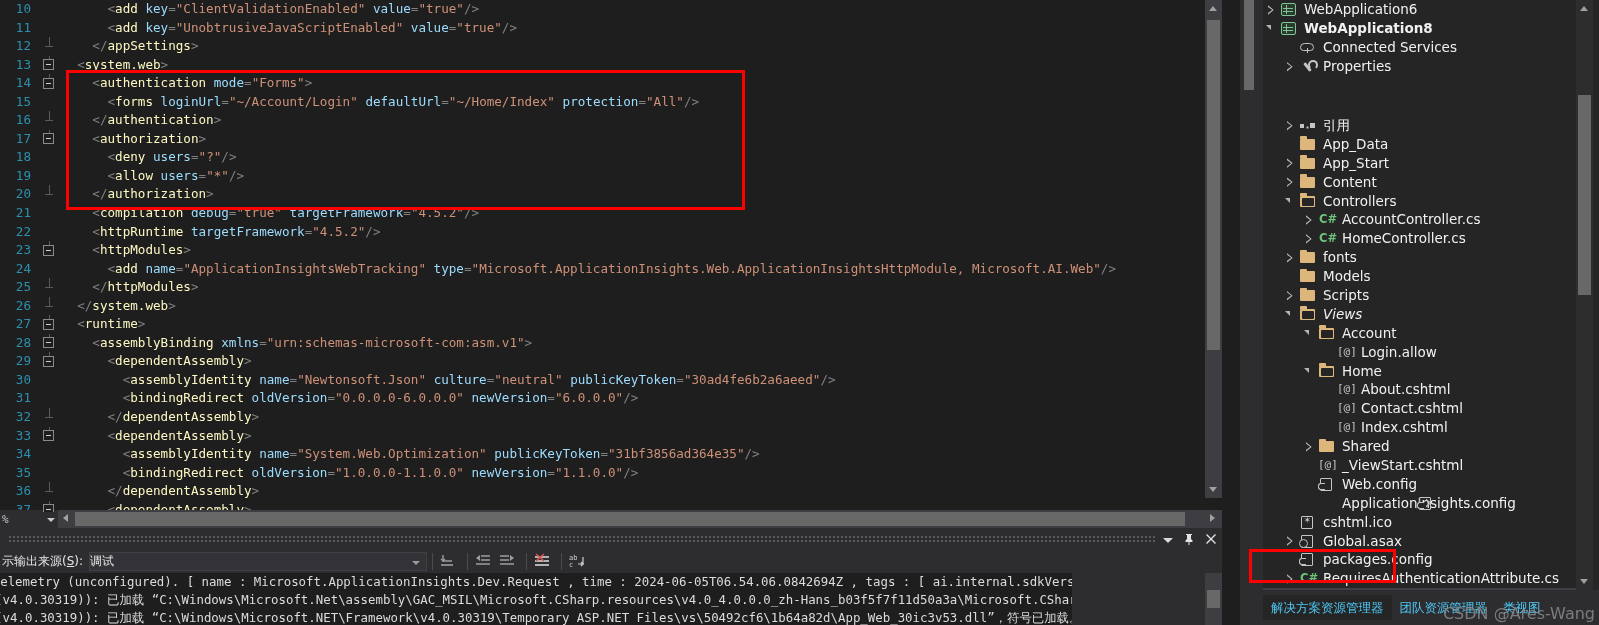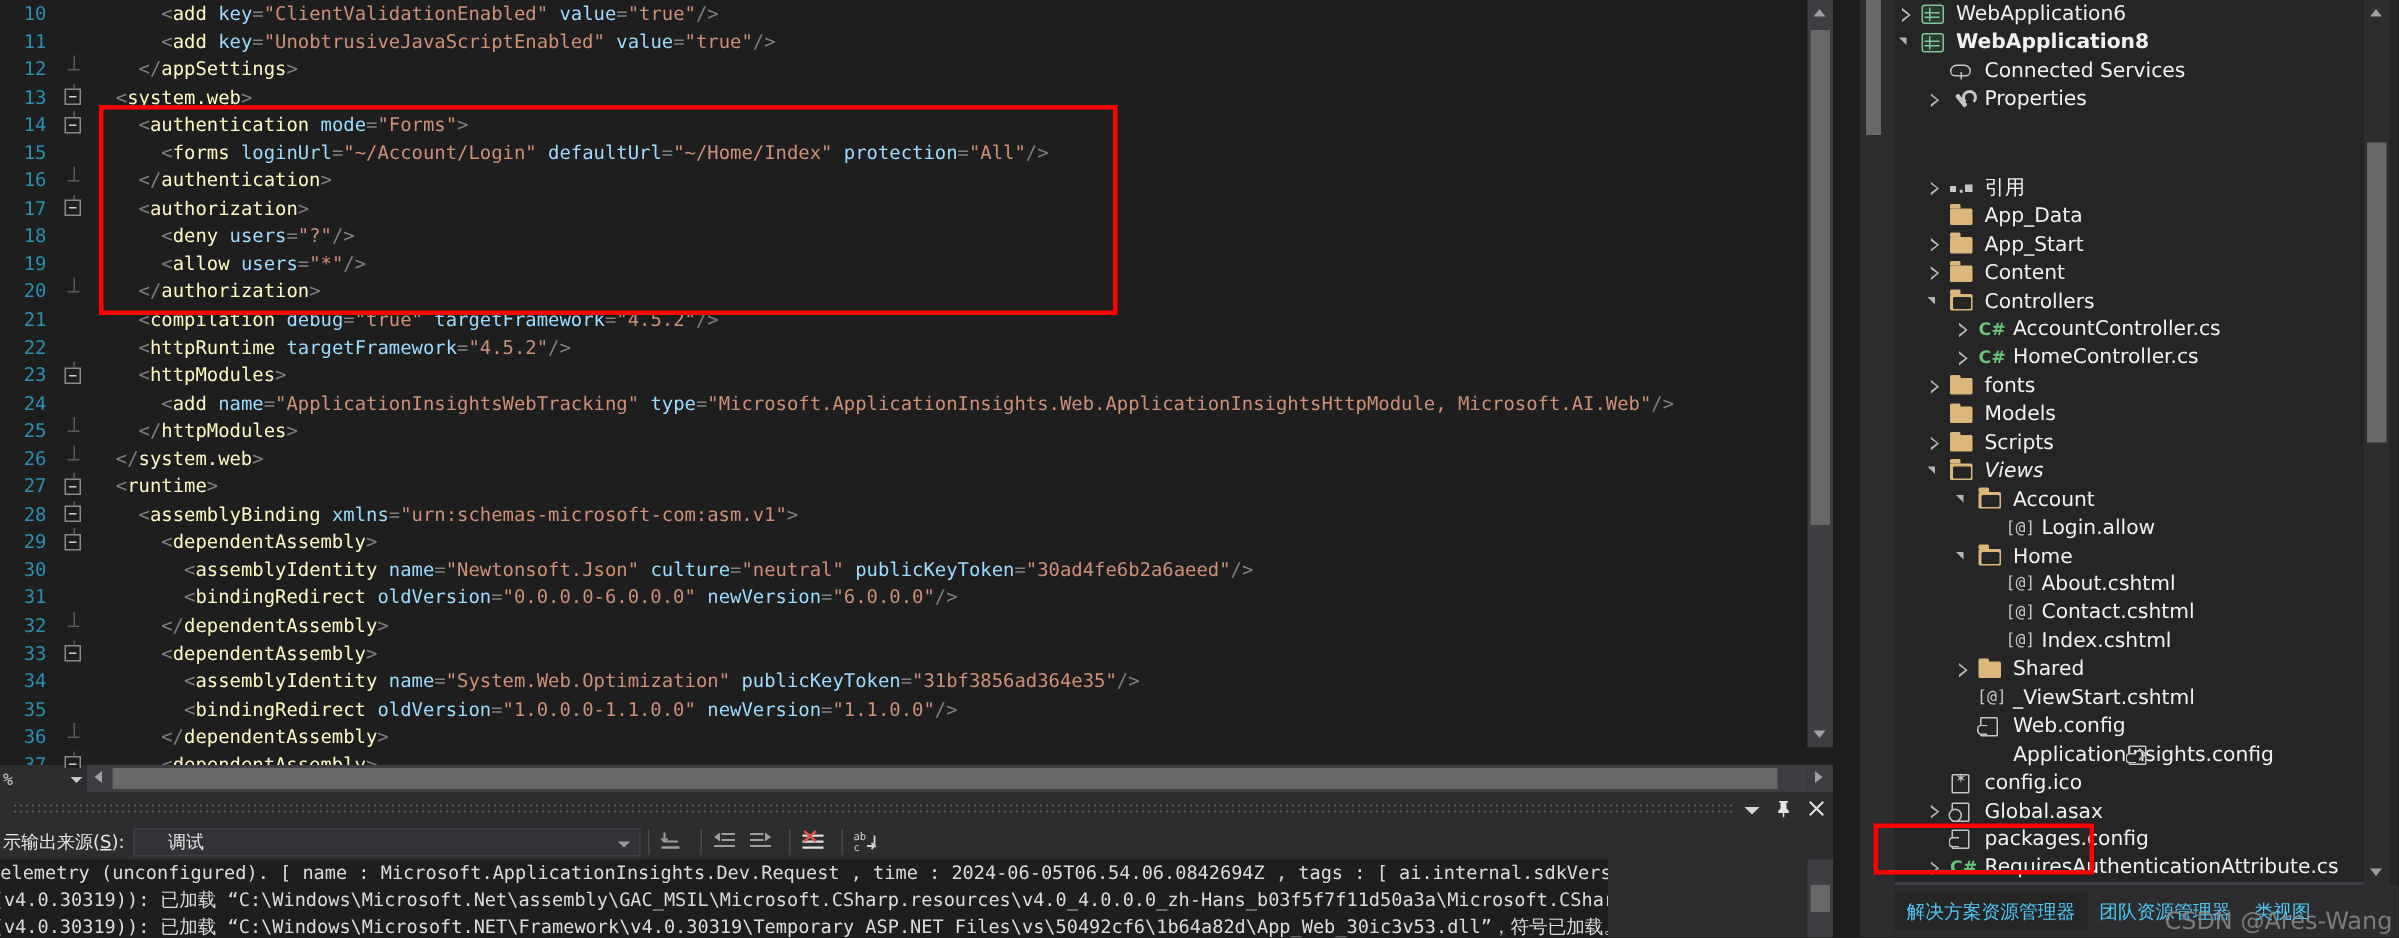--- a/index.html
+++ b/index.html
@@ -132,21 +132,21 @@
     display: flex; align-items: center; background: #2d2d30;
   }
   #out-src-label {
     color: #e6e6e6; font-size: 12px; padding-left: 2px; white-space: nowrap;
     font-family: "DejaVu Sans", sans-serif;
   }
   #out-src-label u { text-decoration: underline; }
   #out-src-combo {
     margin-left: 6px; width: 338px; height: 19px; background: #333337;
     border: 1px solid #3f3f46; display: flex; 
-    color: #e6e6e6; font-size: 12px; padding-left: 22px; position: relative;
+    color: #e6e6e6; font-size: 12px; padding-left: 0; position: relative;
   }
   #out-src-combo .caret {
     position: absolute; right: 6px; top: 8px;
     border-left: 4px solid transparent; border-right: 4px solid transparent; border-top: 4px solid #9a9a9a;
   }
   .vsep { width: 1px; height: 17px; background: #4a4a4f; margin: 0 5px; }
   .otb-icon { width: 24px; height: 20px; position: relative; }
 
   #output-body {
     position: absolute; left: 0; top: 45px; width: 1222px; height: 52px;
@@ -662,21 +662,21 @@
           <span class="icon-cell">
             <span class="ic-config"></span>
           </span>
           <span class="lbl">ApplicationInsights.config</span>
         </div>
         <div class="tree-row" style="padding-left: 19px;">
           <span class="expander "></span>
           <span class="icon-cell">
             <span class="ic-ico"></span>
           </span>
-          <span class="lbl">config.ico</span>
+          <span class="lbl">cshtml.ico</span>
         </div>
         <div class="tree-row" style="padding-left: 19px;">
           <span class="expander closed"></span>
           <span class="icon-cell">
             <span class="ic-asax"></span>
           </span>
           <span class="lbl">Global.asax</span>
         </div>
         <div class="tree-row" style="padding-left: 19px;">
           <span class="expander "></span>

